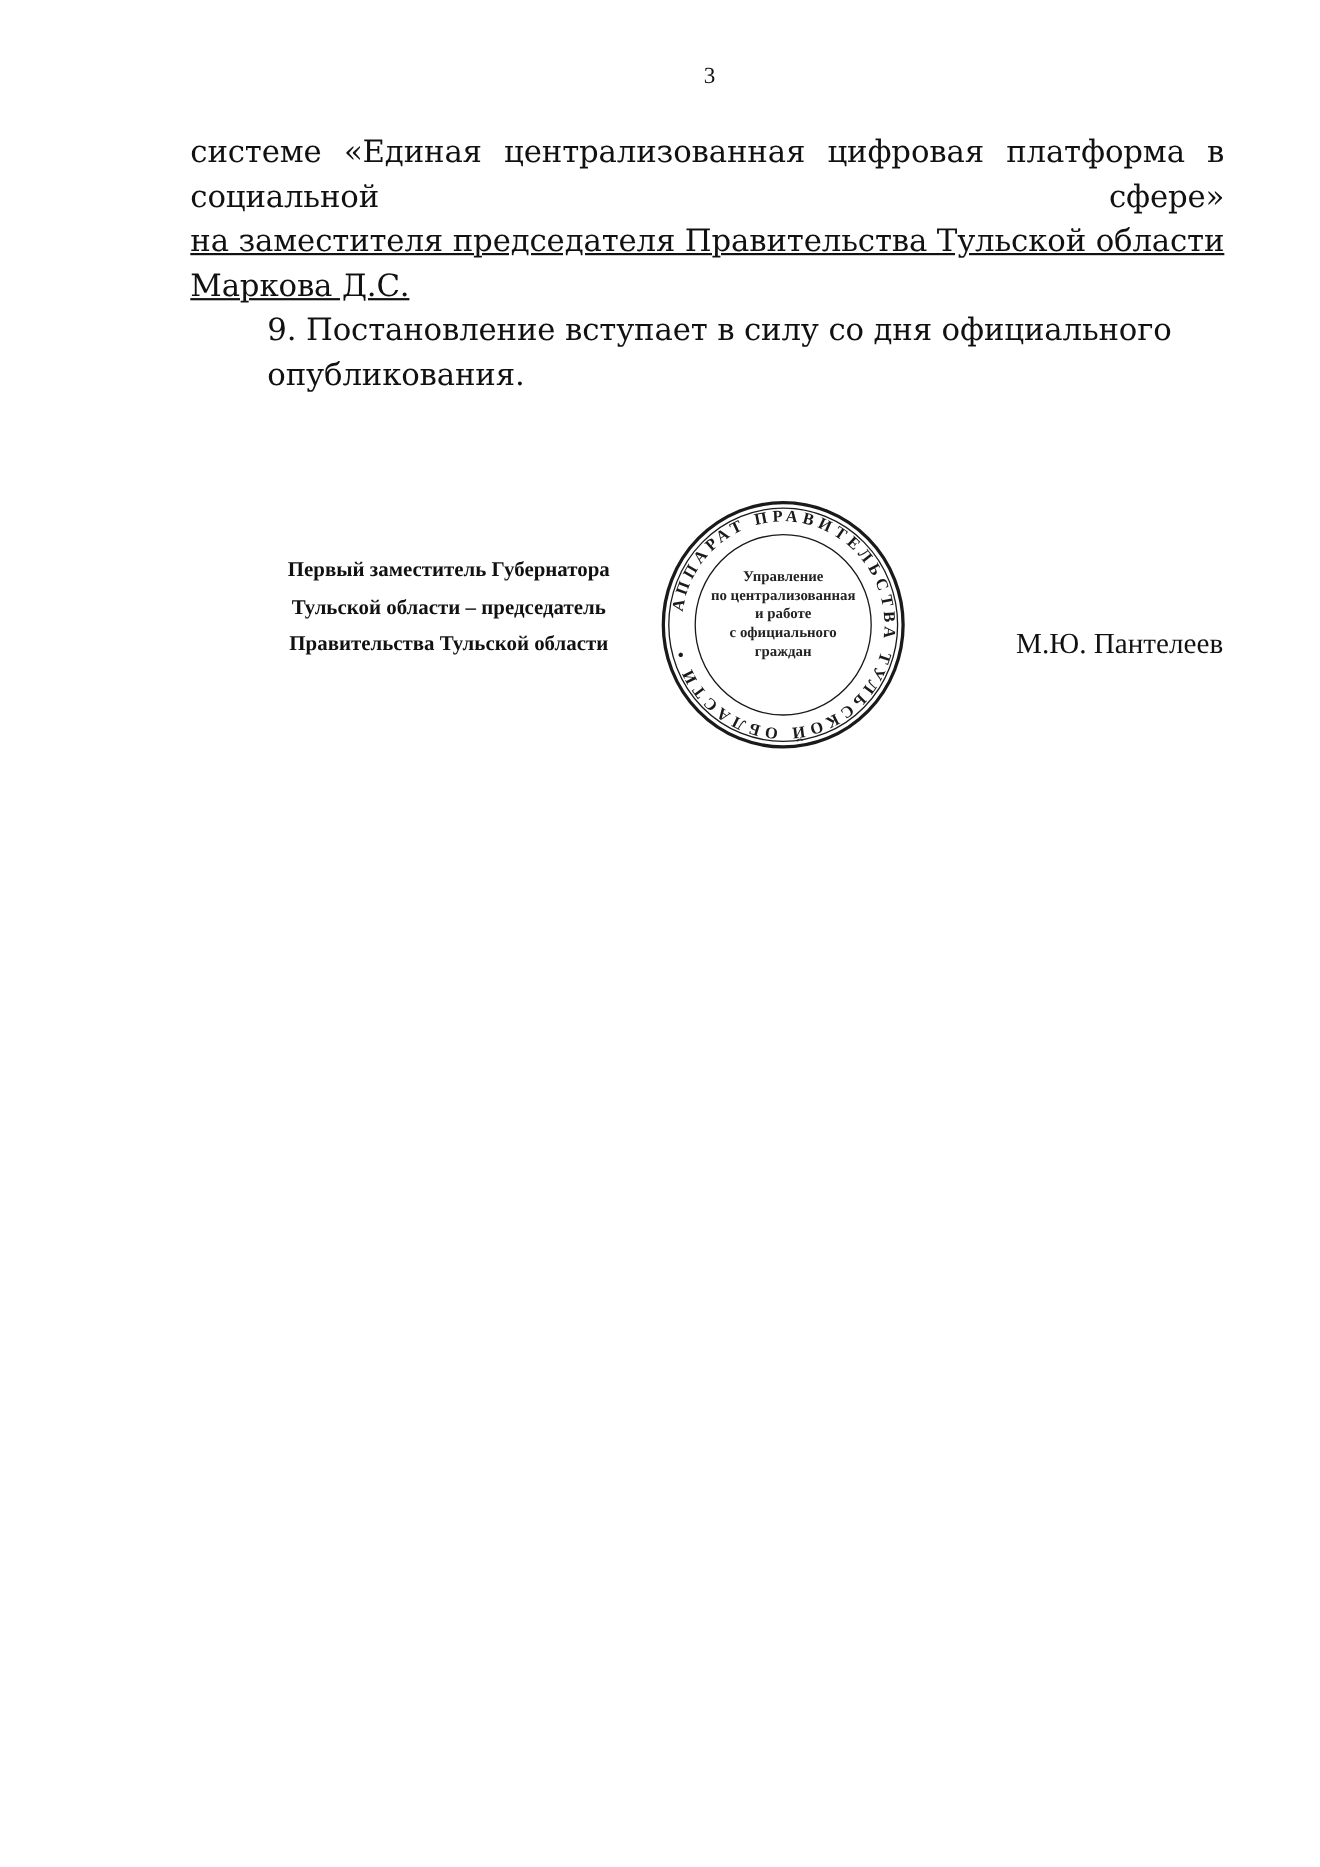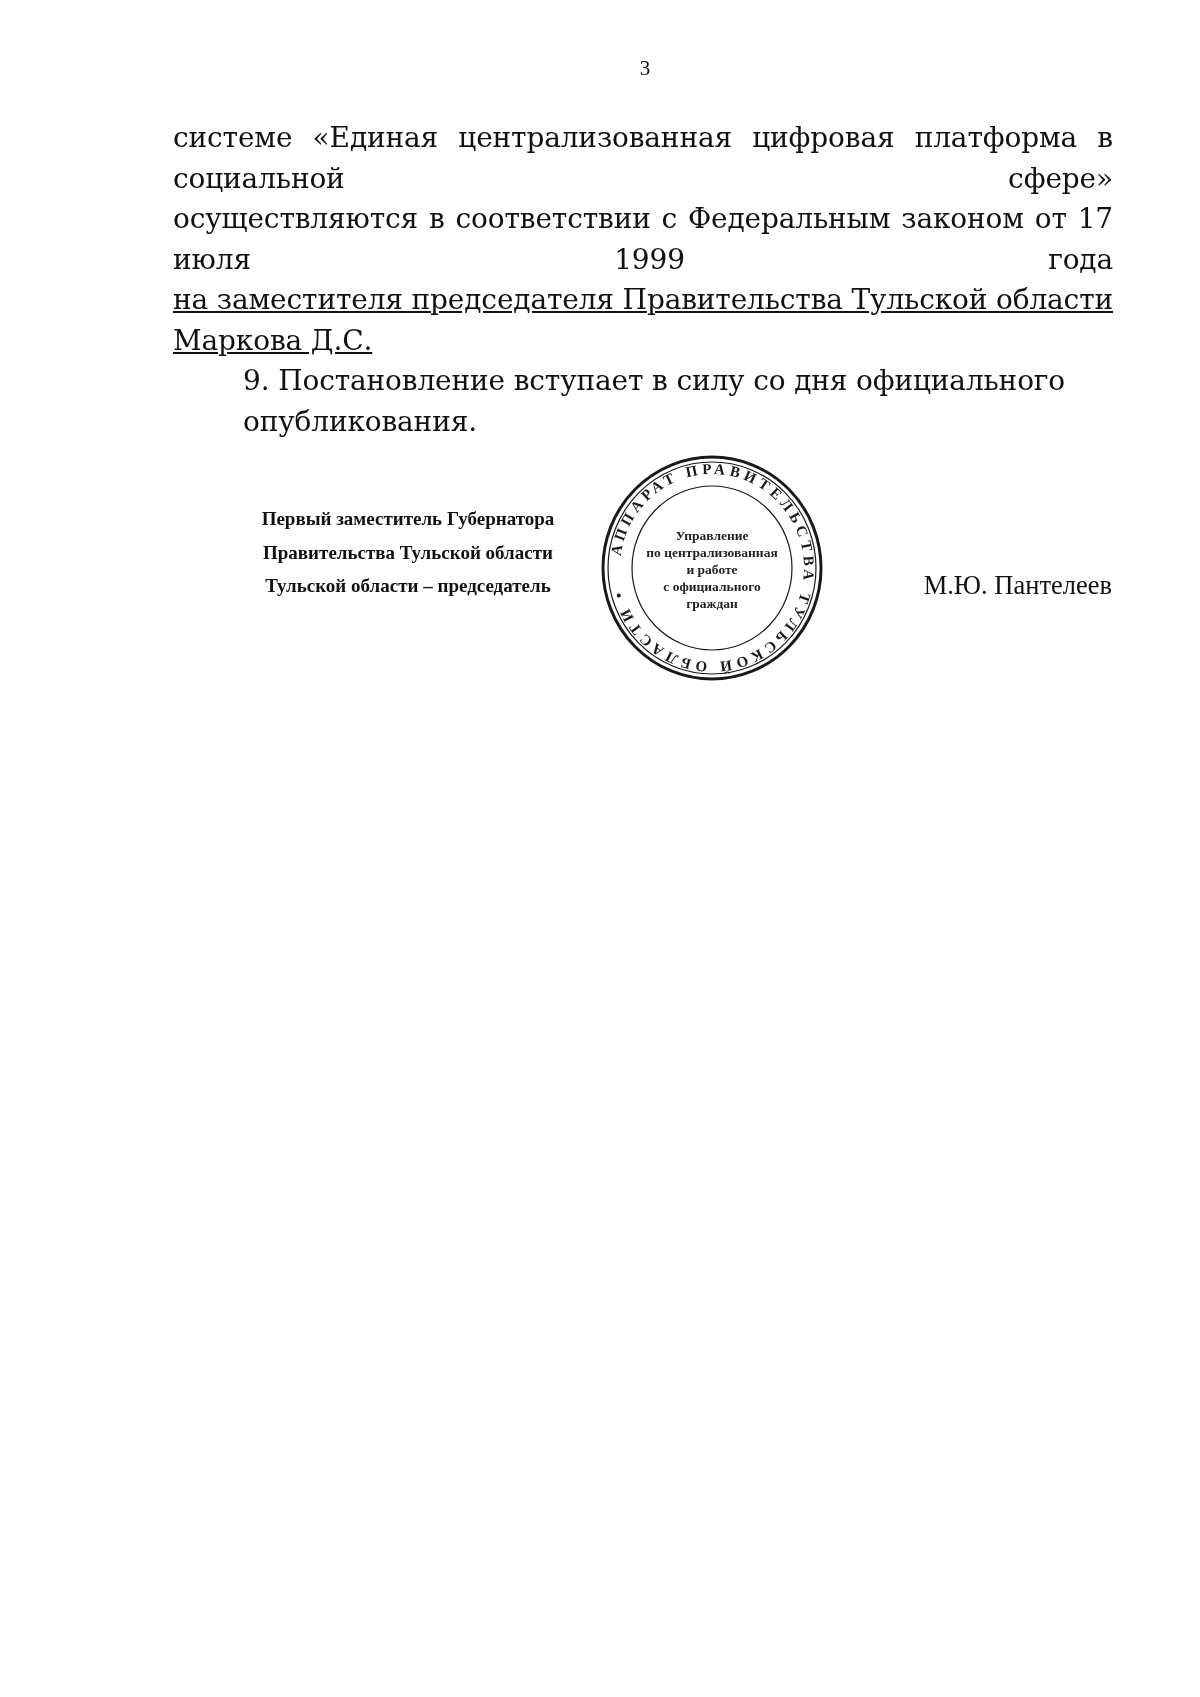--- a/index.html
+++ b/index.html
@@ -73,52 +73,51 @@
       height: 226px;
     }
     .stamp svg {
       width: 100%;
       height: 100%;
       display: block;
     }
     .stamp-center {
       position: absolute;
       left: 0;
-      top: 72px;
+      top: 60px;
       width: 222px;
       text-align: center;
       font-family: "Liberation Serif", serif;
       font-weight: bold;
       font-size: 13.5px;
       line-height: 17px;
       color: #222;
     }
   </style>
 </head>
 <body>
 
 <div class="page-number">3</div>
 
 <div class="body-text">
   <p>
     <span style="display: block; text-align: justify; text-align-last: justify;">системе «Единая централизованная цифровая платформа в социальной сфере»</span>
-    <span style="display: block; text-align: justify; text-align-last: justify; text-indent: 0px;">осуществляются в соответствии с Федеральным законом от 17 июля 1999 года</span>
   </p>
   <p class="indent" style="text-indent: 0px;">
     <span style="display: block; text-align: center; text-align-last: left; text-indent: 0px; text-decoration: underline;">на заместителя председателя Правительства Тульской области Маркова Д.С.</span>
   </p>
   <p class="indent" style="text-indent: 0px;">
     <span style="display: block; text-align: left; text-align-last: left; padding-left: 70px;">9. Постановление вступает в силу со дня официального опубликования.</span>
   </p>
 </div>
 
 <div class="signature-block">
   <div>Первый заместитель Губернатора</div>
+  <div>Тульской области – председатель</div>
   <div>Правительства Тульской области</div>
-  <div>Тульской области – председатель</div>
 </div>
 
 <div class="stamp">
   <svg viewBox="0 0 222 226">
     <defs>
       <path id="ringPath" d="M 111 113 m -92 0 a 92 94 0 1 1 184 0 a 92 94 0 1 1 -184 0"></path>
     </defs>
     <ellipse cx="111" cy="113" rx="109" ry="111" fill="none" stroke="#1a1a1a" stroke-width="3"></ellipse>
     <ellipse cx="111" cy="113" rx="104" ry="106" fill="none" stroke="#1a1a1a" stroke-width="1.2"></ellipse>
     <ellipse cx="111" cy="113" rx="80" ry="82" fill="none" stroke="#1a1a1a" stroke-width="1.2"></ellipse>

